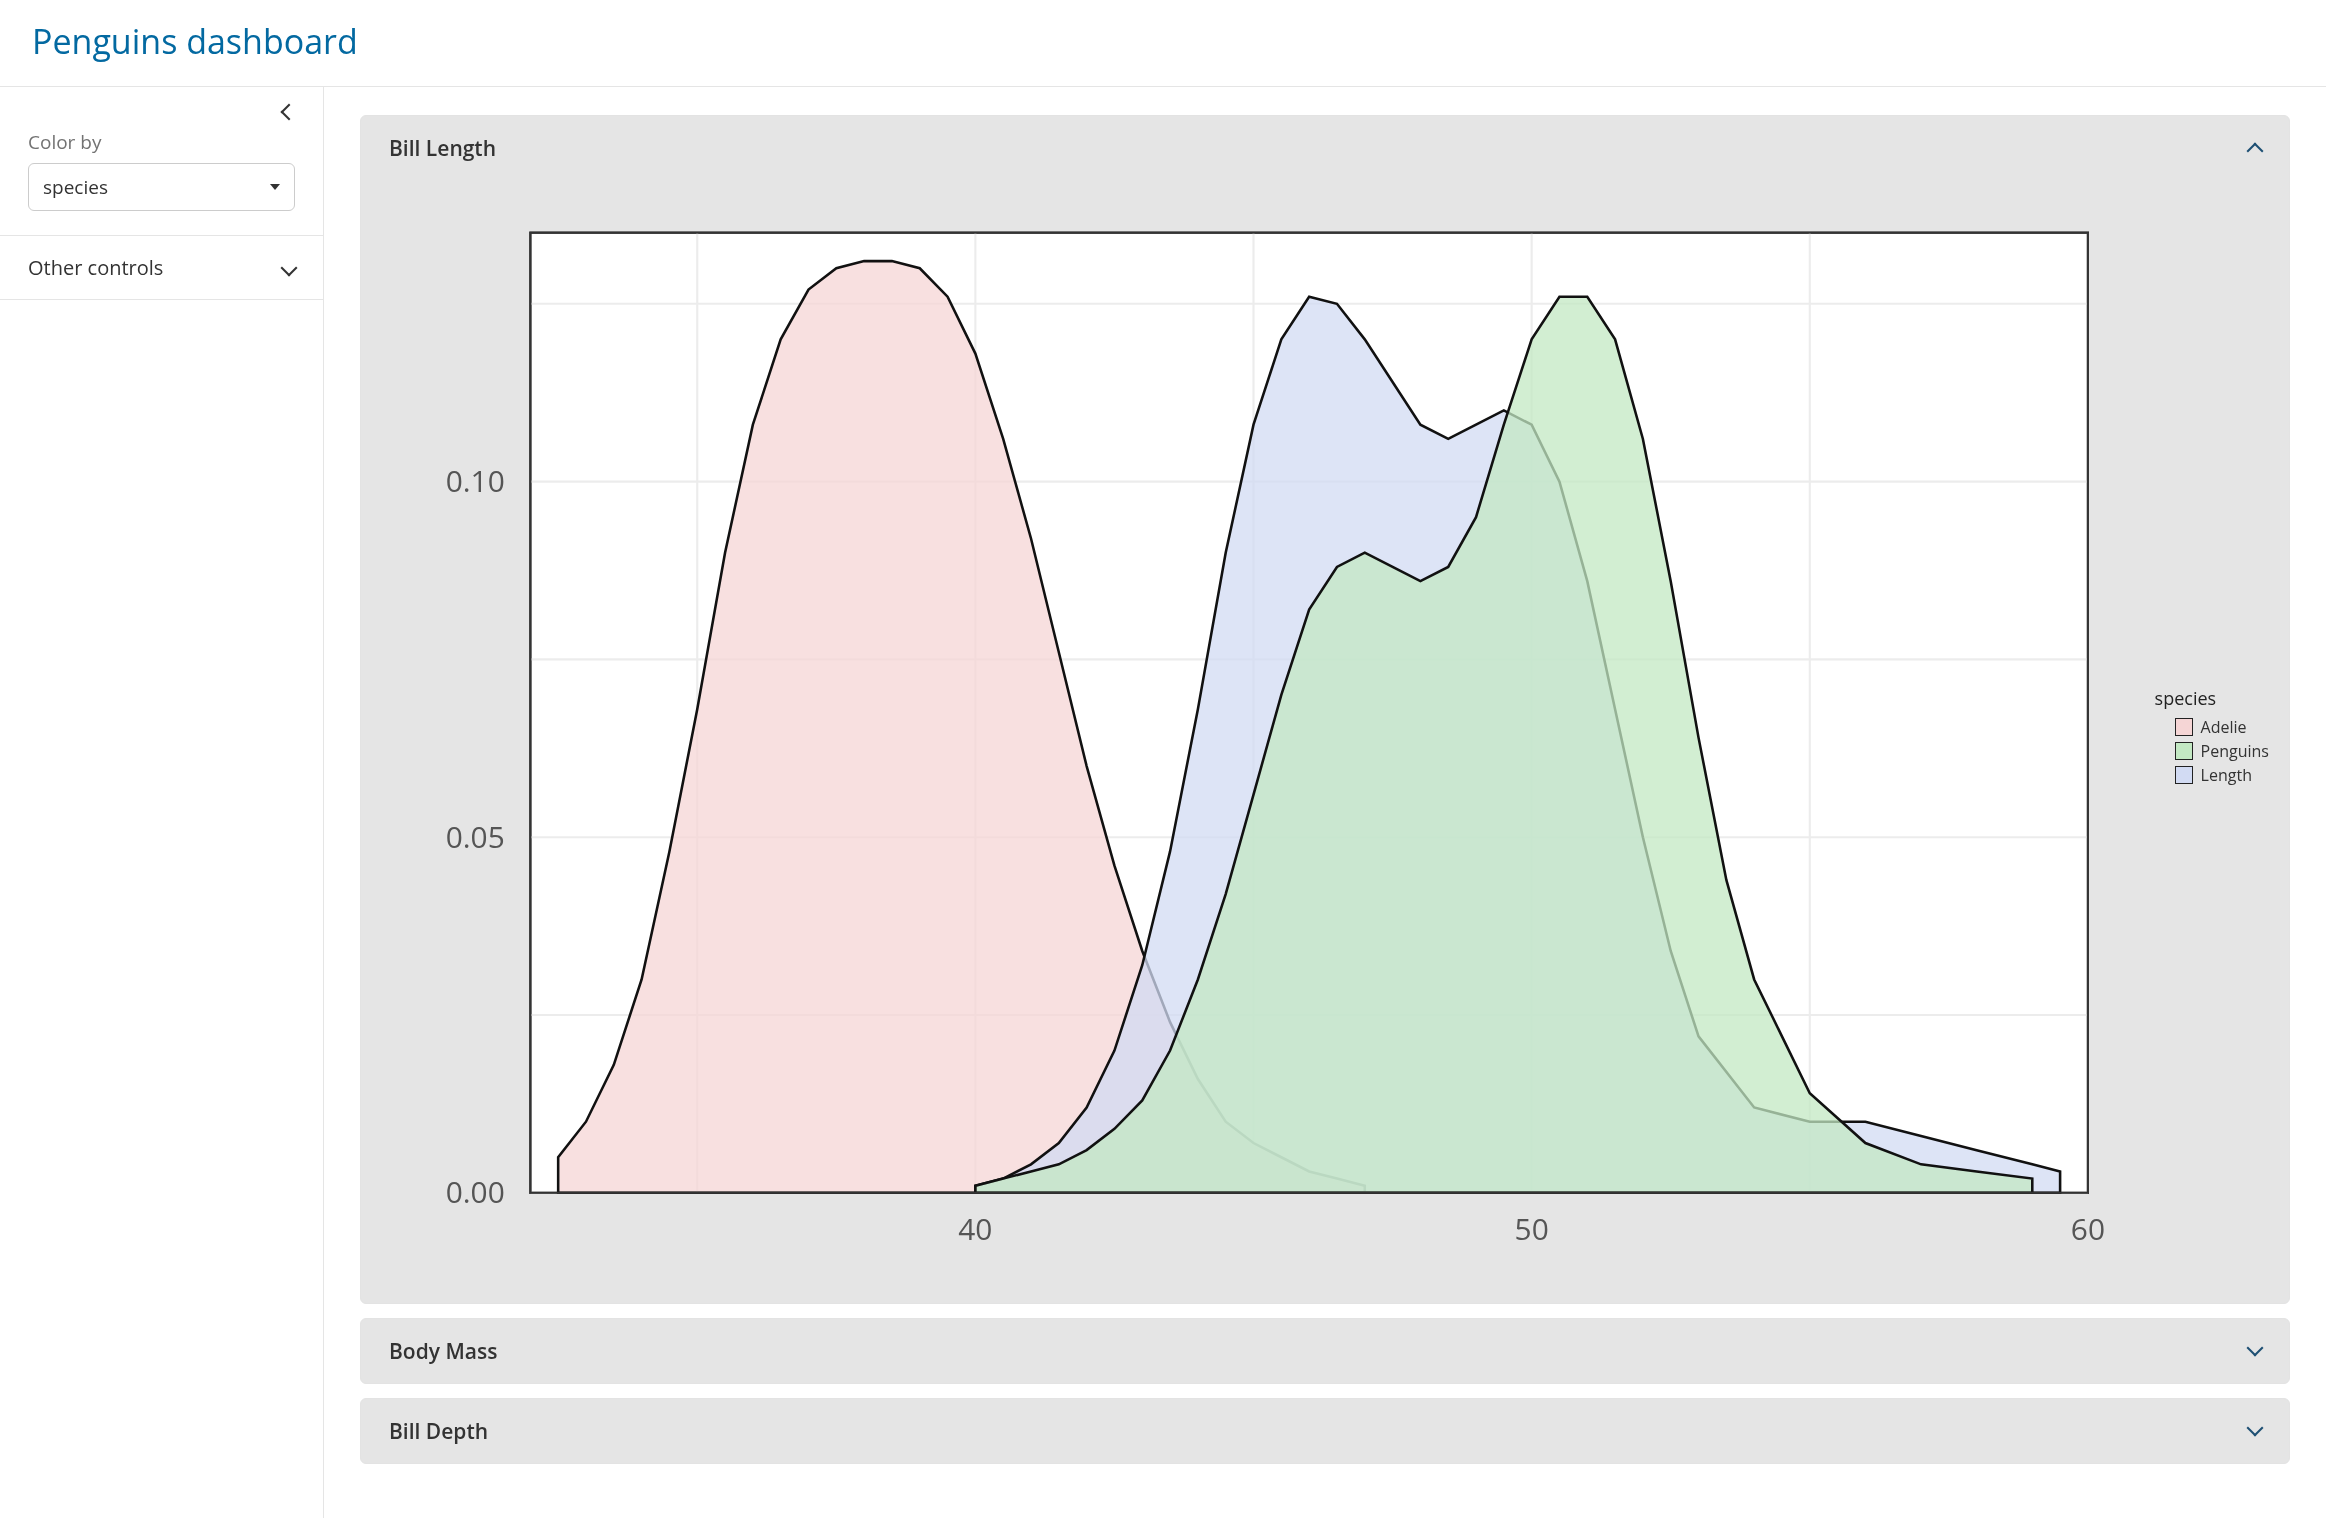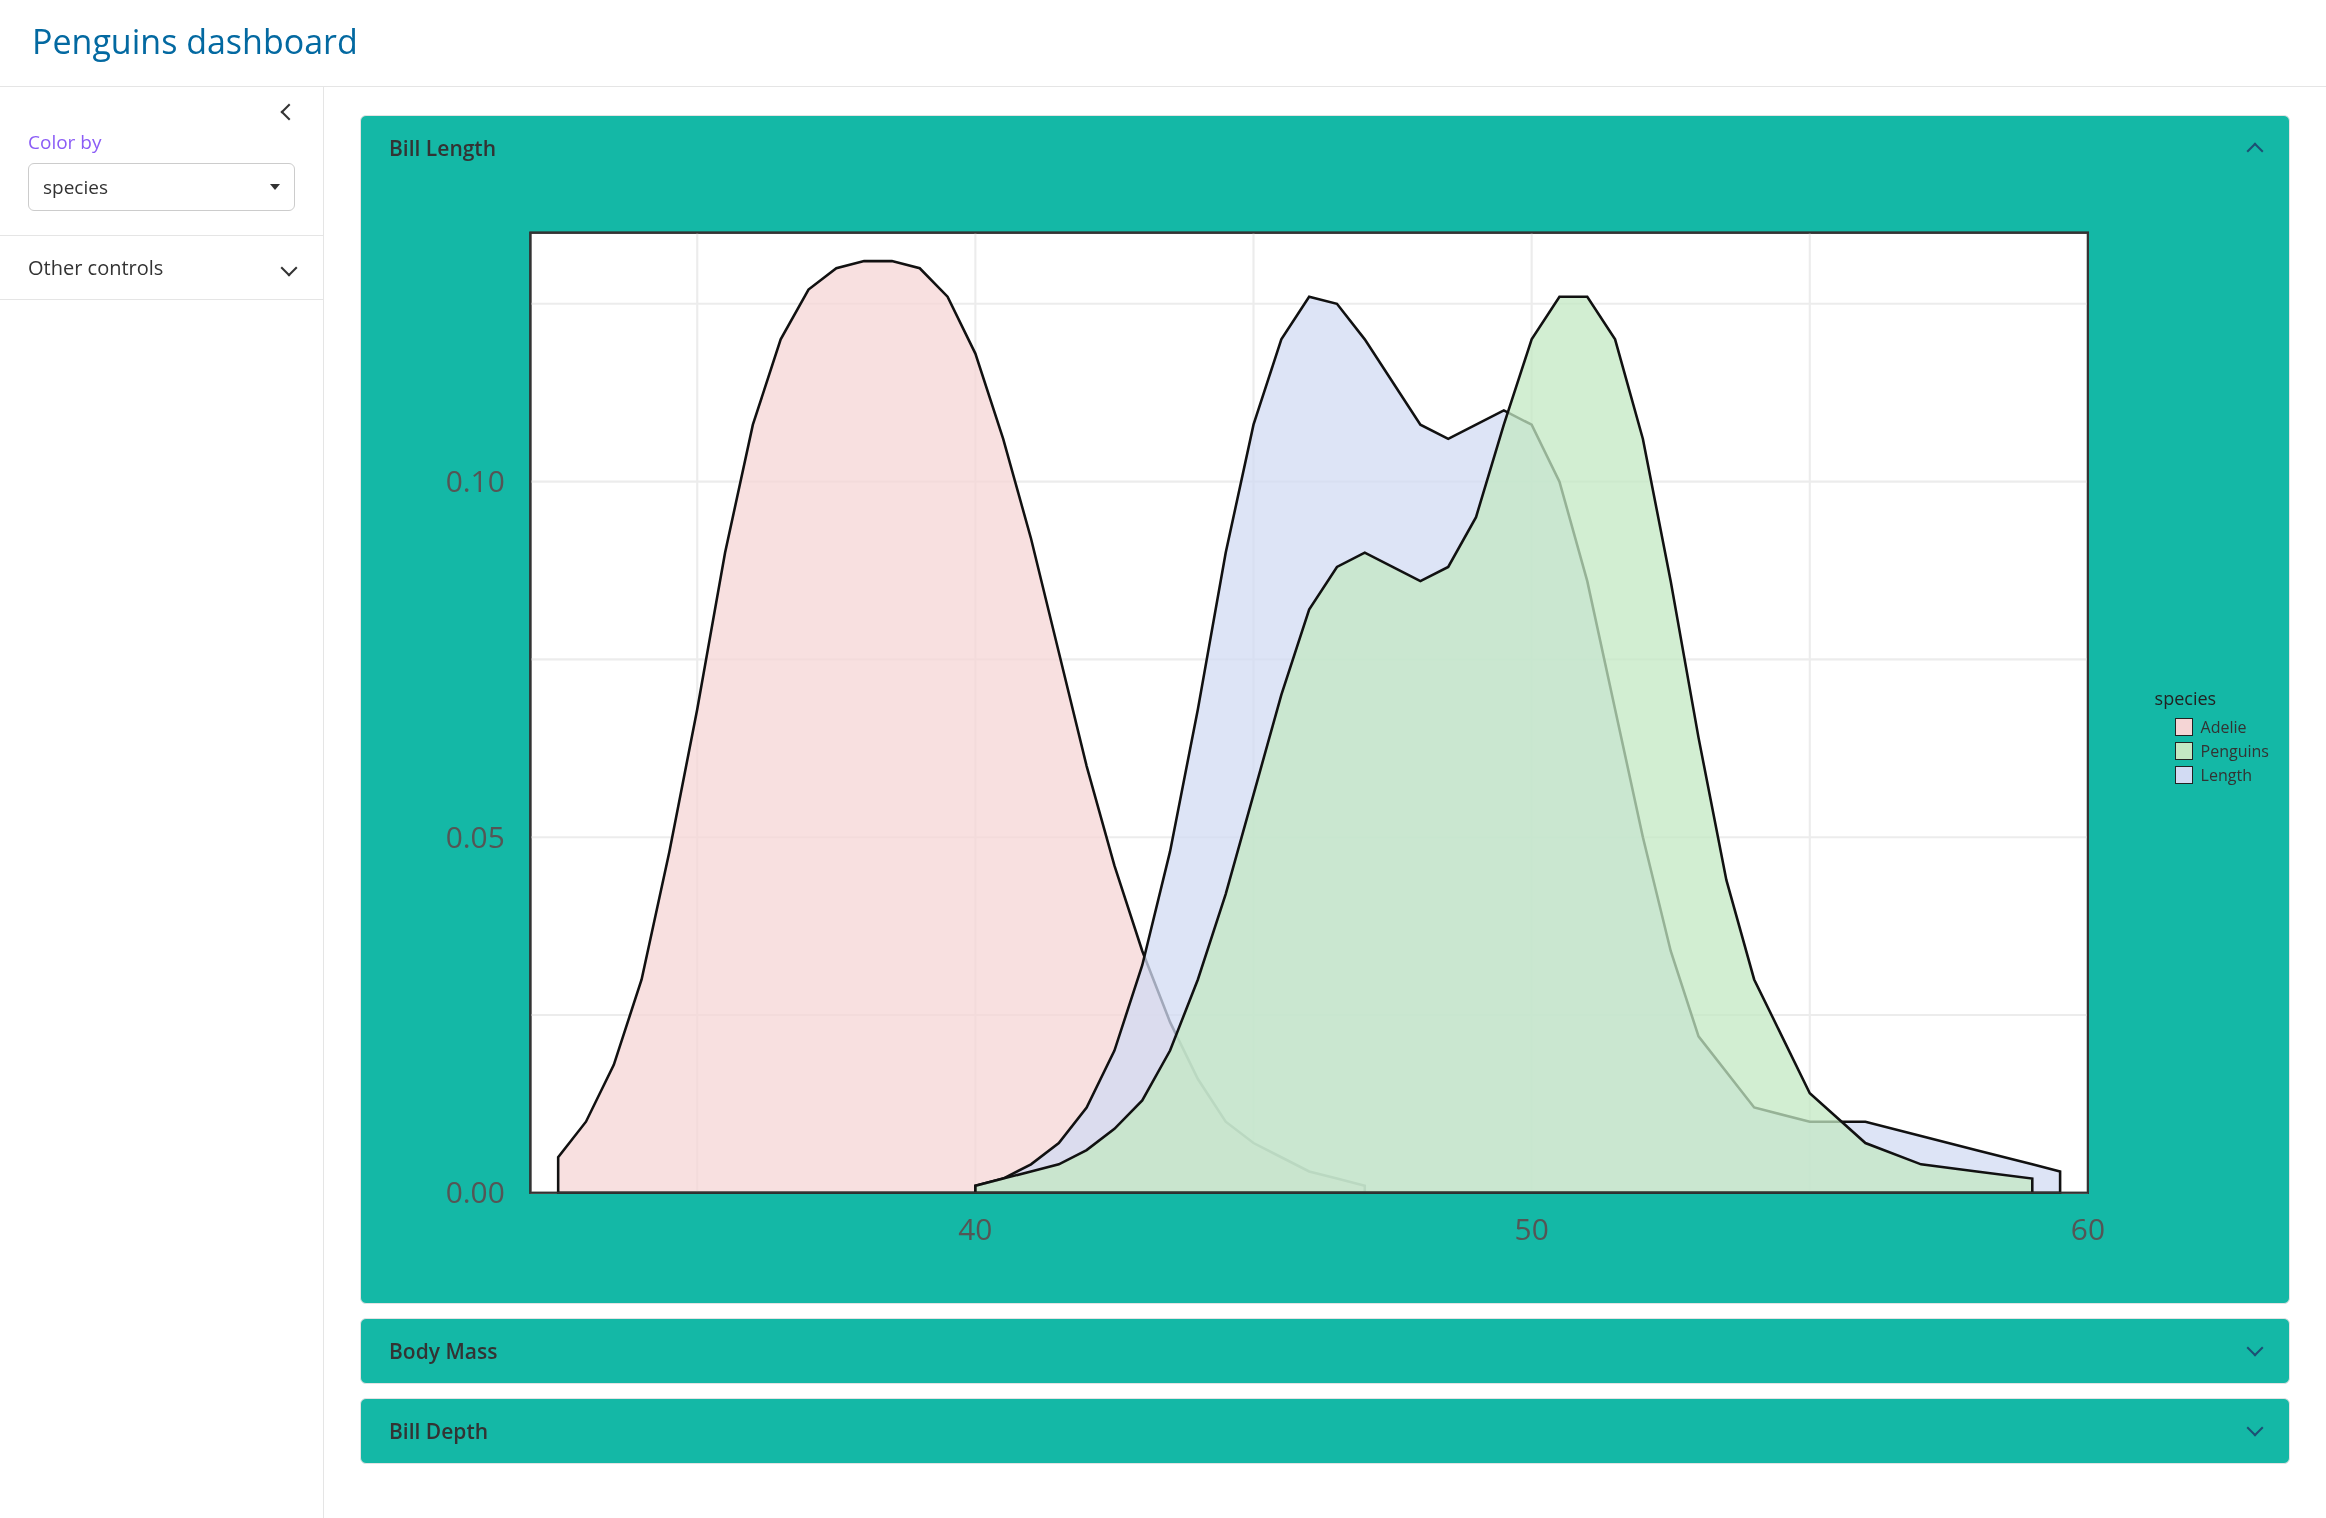--- a/index.html
+++ b/index.html
@@ -47,21 +47,21 @@
   .accordion-header {
     display: flex;
     justify-content: space-between;
     align-items: center;
     padding: 18px 28px;
     cursor: pointer;
     font-size: 20px;
     color: #333;
   }
   .accordion-body { padding: 0 28px 24px 28px; }
-  .form-label { font-size: 19px; margin-bottom: 8px; color: #8b5cf6; }
+  .form-label { font-size: 19px; margin-bottom: 8px; color: #737373; }
   .select {
     width: 100%;
     border: 1px solid #ccc;
     border-radius: 6px;
     padding: 10px 14px;
     font-size: 19px;
     display: flex;
     justify-content: space-between;
     align-items: center;
     cursor: pointer;
@@ -74,21 +74,21 @@
     border-top: 6px solid #333;
   }
 
   .main {
     flex: 1;
     padding: 28px 36px;
   }
   .card {
     border: 1px solid #e3e3e3;
     border-radius: 6px;
-    background: #14b8a6;
+    background: #e5e5e5;
     margin-bottom: 14px;
   }
   .card-header {
     display: flex;
     justify-content: space-between;
     align-items: center;
     padding: 18px 28px;
     font-size: 21px;
     font-weight: 600;
     color: #333;

